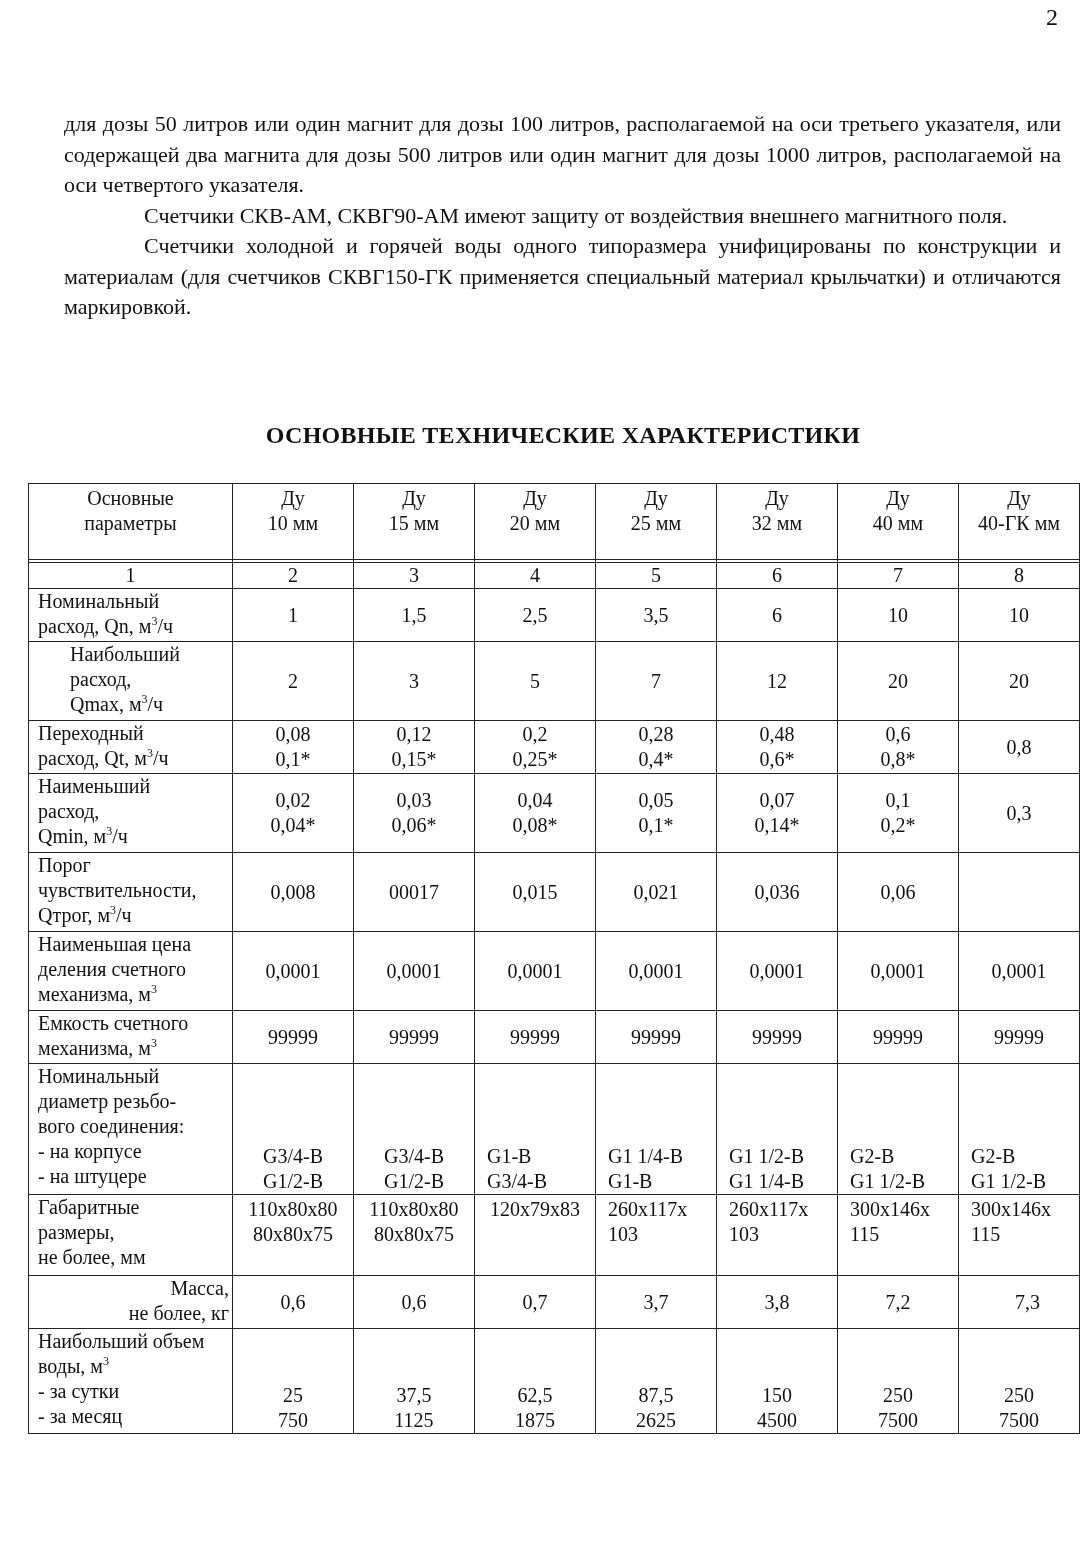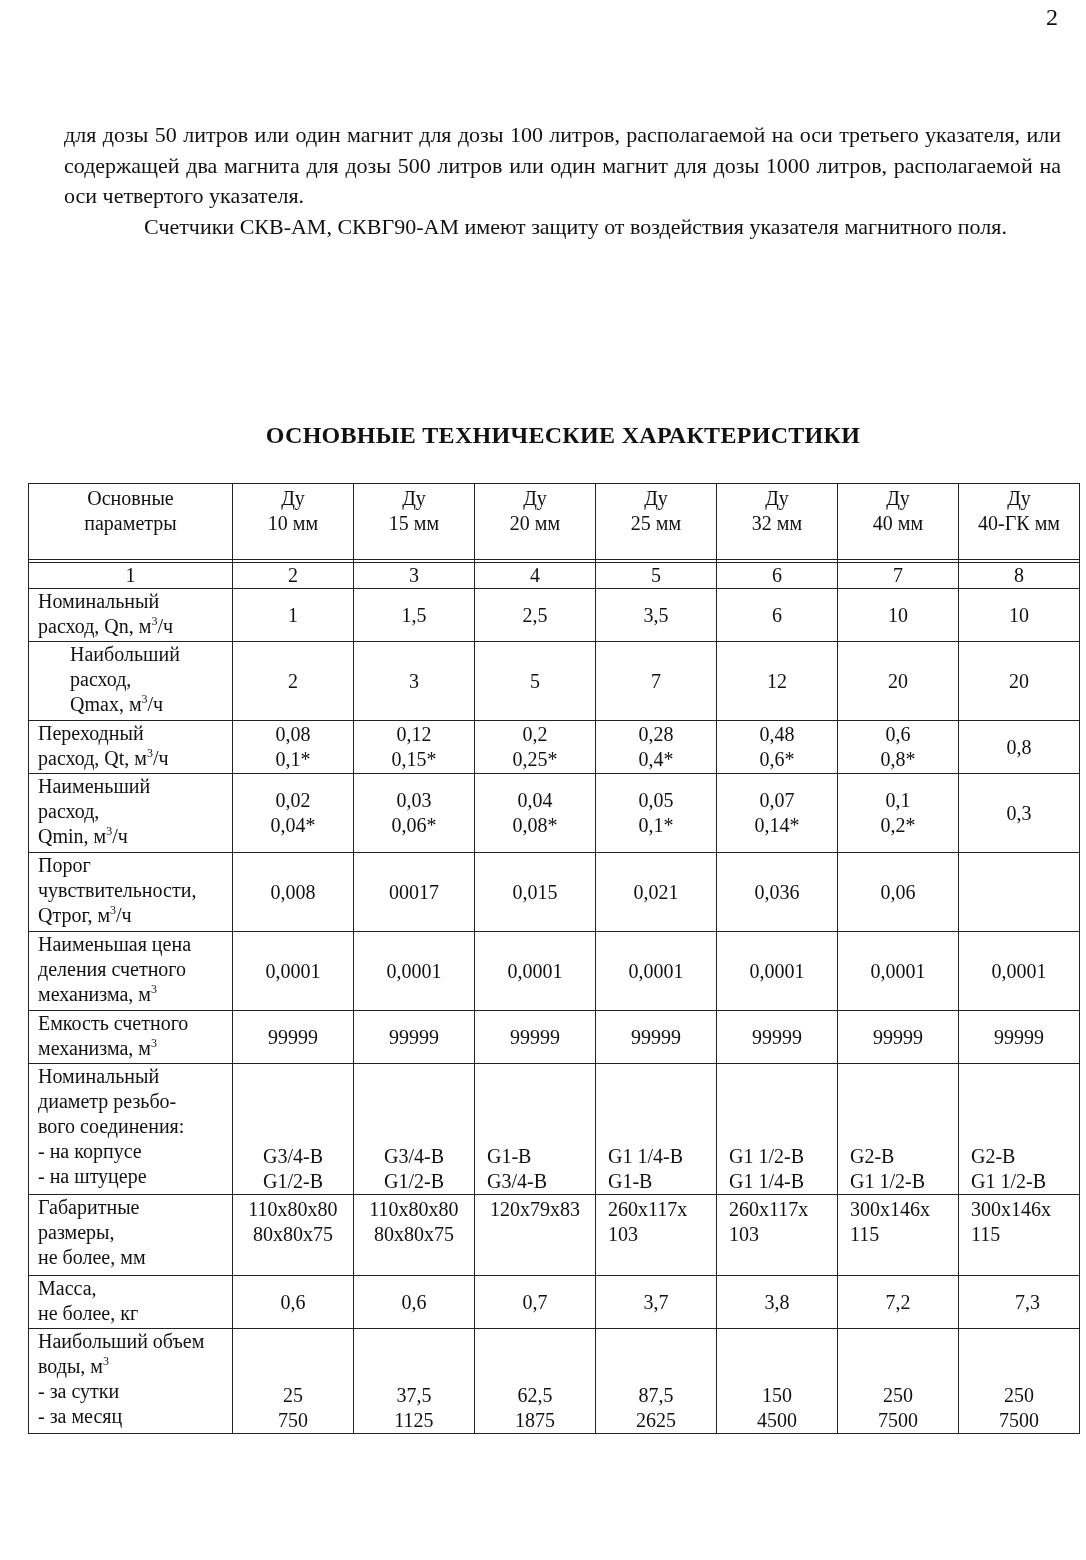--- a/index.html
+++ b/index.html
@@ -18,23 +18,24 @@
   td.bot { vertical-align:bottom; }
   td.lft { text-align:left; padding-left:12px; }
   sup { font-size:12px; line-height:0; }
   .c0{width:197px}.c{width:114px}
 </style>
 </head>
 <body>
 
 <div class="page-num">2</div>
 
-<div class="para" style="top:120px">
+<div class="para" style="top:109px">
   <p>для дозы 50 литров или один магнит для дозы 100 литров, располагаемой на оси третьего указателя, или содержащей два магнита для дозы 500 литров или один магнит для дозы 1000 литров, располагаемой на оси четвертого указателя.</p>
-  <p class="indent">Счетчики СКВ-АМ, СКВГ90-АМ имеют защиту от воздействия указателя магнитного поля.</p>
+  <p class="indent">Счетчики СКВ-АМ, СКВГ90-АМ имеют защиту от воздействия внешнего магнитного поля.</p>
+  <p class="indent">Счетчики холодной и горячей воды одного типоразмера унифицированы по конструкции и материалам (для счетчиков СКВГ150-ГК применяется специальный материал крыльчатки) и отличаются маркировкой.</p>
 </div>
 
 <div class="title">ОСНОВНЫЕ ТЕХНИЧЕСКИЕ ХАРАКТЕРИСТИКИ</div>
 
 <table>
   <tbody id="tbody">
       <tr>
         <td class="hdr c0" style="height: 73px;">Основные<br>параметры</td>
         <td class="hdr c" style="height: 73px;">Ду<br>10 мм</td>
         <td class="hdr c" style="height: 73px;">Ду<br>15 мм</td>
@@ -148,21 +149,21 @@
         <td class="param" style="height: 78px;">Габаритные<br>размеры,<br>не более, мм</td>
         <td class="hdr" style="height: 78px;">110x80x80<br>80x80x75</td>
         <td class="hdr" style="height: 78px;">110x80x80<br>80x80x75</td>
         <td class="hdr" style="height: 78px;">120x79x83</td>
         <td class="hdr lft" style="height: 78px;">260x117x<br>103</td>
         <td class="hdr lft" style="height: 78px;">260x117x<br>103</td>
         <td class="hdr lft" style="height: 78px;">300x146x<br>115</td>
         <td class="hdr lft" style="height: 78px;">300x146x<br>115</td>
       </tr>
       <tr>
-        <td class="param" style="height: 52px;">Масса,<br>не более, кг</td>
+        <td class="param" style="height: 52px; text-align: right;">Масса,<br>не более, кг</td>
         <td class="" style="height: 52px;">0,6</td>
         <td class="" style="height: 52px;">0,6</td>
         <td class="" style="height: 52px;">0,7</td>
         <td class="" style="height: 52px;">3,7</td>
         <td class="" style="height: 52px;">3,8</td>
         <td class="" style="height: 52px;">7,2</td>
         <td class="" style="height: 52px; padding-left: 20px;">7,3</td>
       </tr>
       <tr>
         <td class="param" style="height: 104px;">Наибольший объем<br>воды, м<sup>3</sup><br>- за сутки<br>- за месяц</td>

